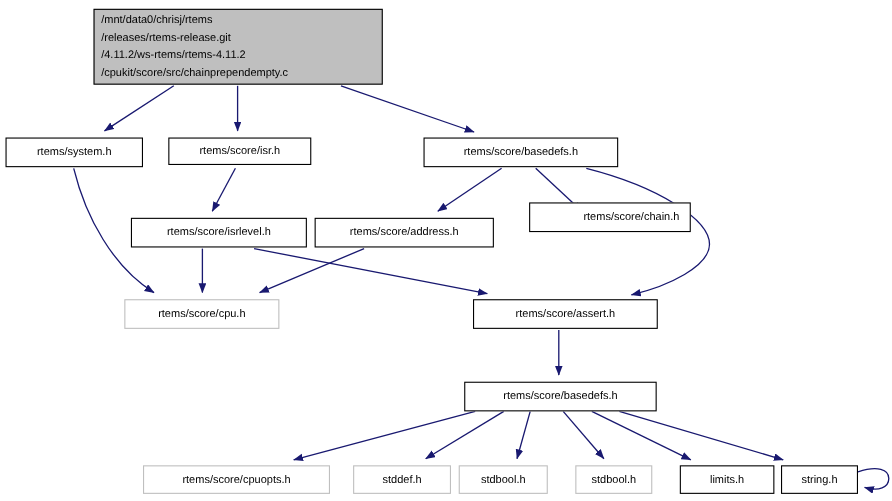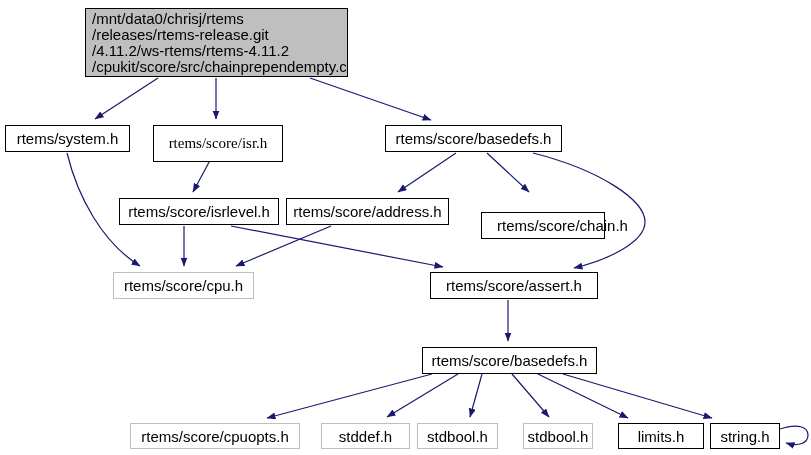--- a/index.html
+++ b/index.html
@@ -15,21 +15,21 @@
     position: absolute;
     left: 0; top: 0;
     width: 811px; height: 455px;
   }
   .node {
     position: absolute;
     box-sizing: border-box;
     background: #ffffff;
     border: 1px solid #000000;
     color: #000000;
-    font-size: 15px;
+    font-size: 10px;
     display: flex;
     align-items: center;
     justify-content: center;
     white-space: nowrap;
     cursor: pointer;
   }
   .node.external {
     border-color: #bfbfbf;
     cursor: default;
   }
@@ -78,29 +78,29 @@
     </g>
   </svg>
 
   <div class="node root" style="left:85px; top:8px; width:263px; height:69px;">/mnt/data0/chrisj/rtems
 /releases/rtems-release.git
 /4.11.2/ws-rtems/rtems-4.11.2
 /cpukit/score/src/chainprependempty.c</div>
 
   <div class="node" style="left:5px; top:125px; width:125px; height:27px;">rtems/system.h</div>
 
-  <div class="node" style="left:153px; top:125px; width:130px; height:37px;font-family:Liberation Serif, serif;">rtems/score/isr.h</div>
+  <div class="node" style="left:153px; top:125px; width:130px; height:25px;">rtems/score/isr.h</div>
 
   <div class="node" style="left:385px; top:125px; width:177px; height:27px;">rtems/score/basedefs.h</div>
 
   <div class="node" style="left:119px; top:198px; width:160px; height:27px;">rtems/score/isrlevel.h</div>
 
   <div class="node" style="left:286px; top:198px; width:163px; height:27px;">rtems/score/address.h</div>
 
-  <div class="node" style="left:481px; top:212px; width:124px; height:27px;padding-left:39px;">rtems/score/chain.h</div>
+  <div class="node" style="left:481px; top:184px; width:147px; height:27px;padding-left:39px;">rtems/score/chain.h</div>
 
   <div class="node external" style="left:113px; top:272px; width:141px; height:27px;">rtems/score/cpu.h</div>
 
   <div class="node" style="left:430px; top:272px; width:168px; height:27px;">rtems/score/assert.h</div>
 
   <div class="node" style="left:422px; top:347px; width:175px; height:27px;">rtems/score/basedefs.h</div>
 
   <div class="node external" style="left:130px; top:423px; width:170px; height:26px;">rtems/score/cpuopts.h</div>
 
   <div class="node external" style="left:321px; top:423px; width:89px; height:26px;">stddef.h</div>

